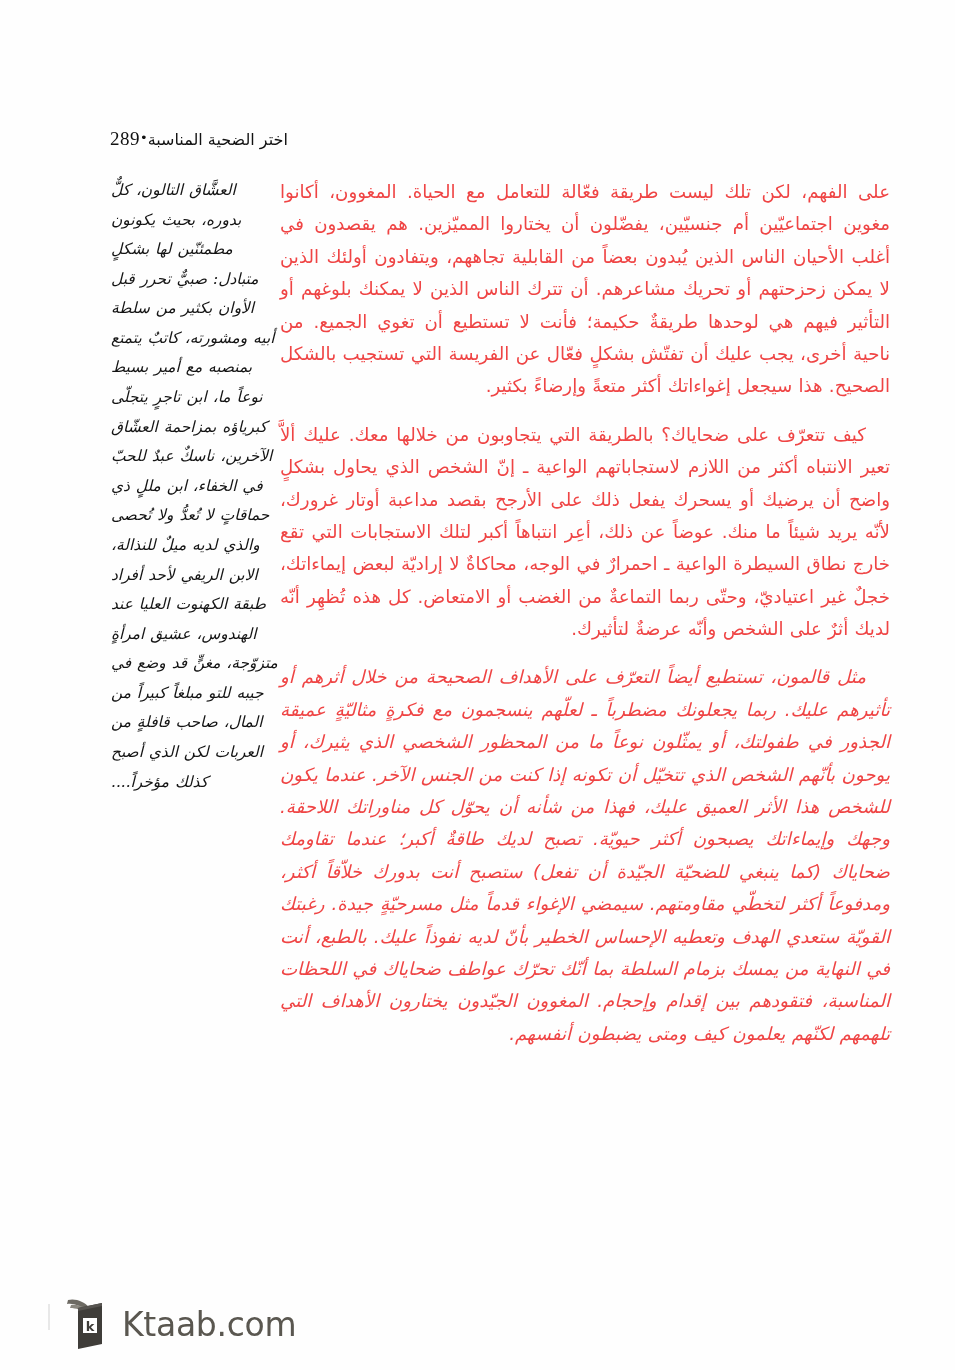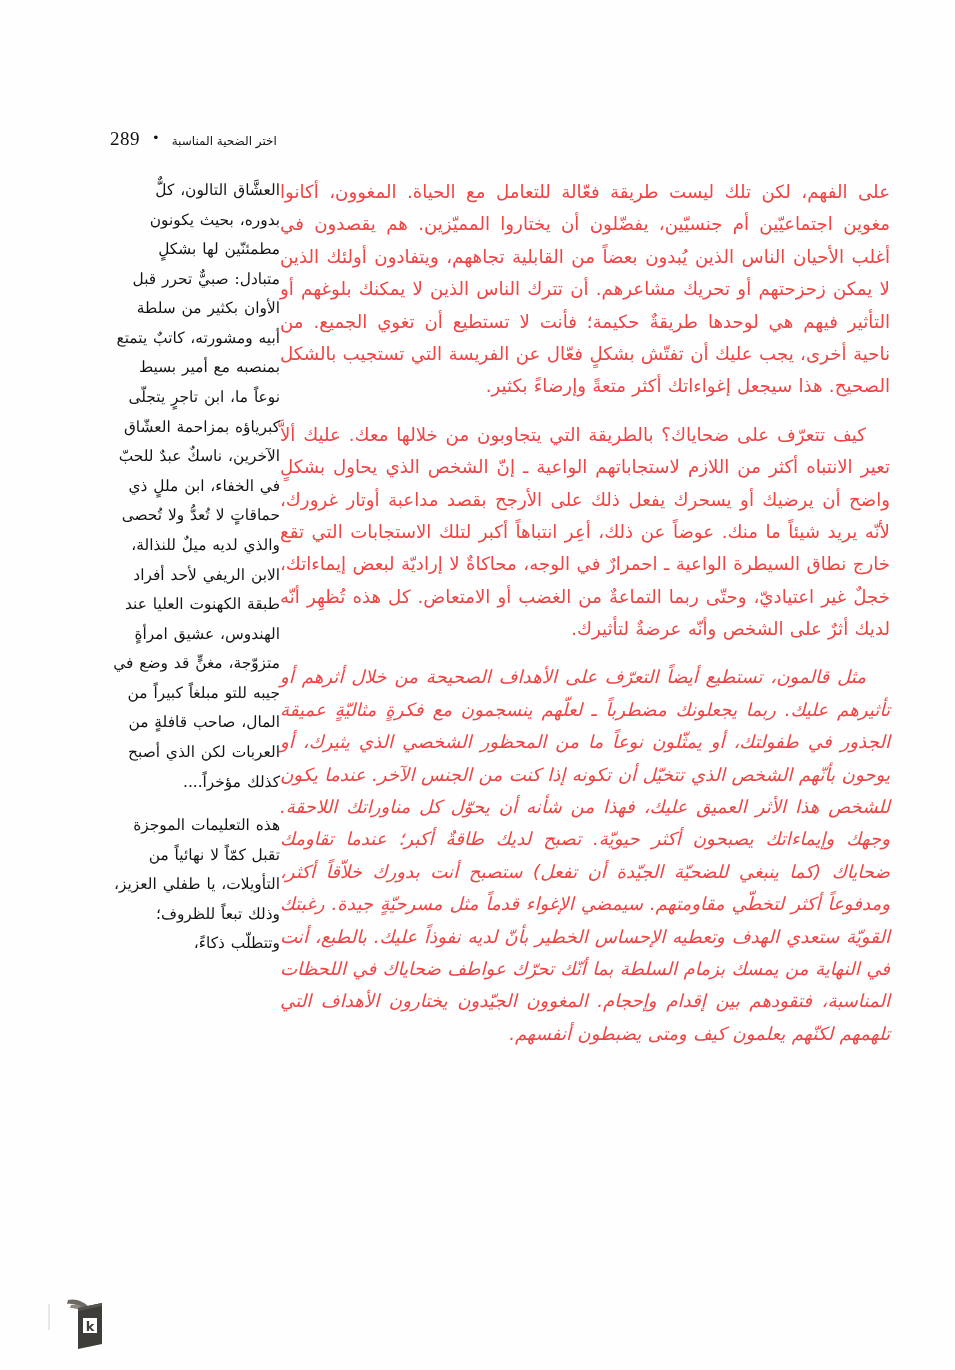--- a/index.html
+++ b/index.html
@@ -26,39 +26,38 @@
   
   .running-head {
     position: absolute;
     top: 128px;
     left: 110px;
     width: 300px;
     height: 30px;
     display: flex;
     flex-direction: row;
     align-items: baseline;
-    gap: 12px;
     direction: ltr;
   }
   .folio {
     font-family: "Liberation Serif", "DejaVu Serif", serif;
     font-size: 19px;
     letter-spacing: 0.5px;
     color: #111;
   }
   .head-dot {
     font-size: 13px;
     line-height: 1;
     color: #111;
     transform: translateY(-3px);
   }
   .head-title {
     direction: rtl;
     font-family: "DejaVu Sans", "Liberation Sans", sans-serif;
-    font-size: 12px;
+    font-size: 16px;
     color: #111;
     white-space: nowrap;
   }
 
   
   .content {
     position: absolute;
     top: 176px;
     left: 90px;
     width: 800px;
@@ -94,24 +93,25 @@
   .margin-col {
     width: 175px;
     flex: 0 0 175px;
     padding-left: 6px;
     box-sizing: border-box;
     direction: rtl;
   }
   .margin-note {
     margin: 0;
     font-family: "DejaVu Serif", "Liberation Serif", serif;
+    font-style: italic;
     font-size: 15.4px;
     line-height: 1.92;
     color: #131313;
-    text-align: right;
+    text-align: left;
     word-spacing: 1px;
   }
   .margin-note .blk { display: block; }
   .margin-note .blk + .blk { margin-top: 14px; }
 
   
   .watermark {
     position: absolute;
     left: 62px;
     bottom: 18px;
@@ -158,34 +158,34 @@
 
     <div class="main-col">
       <p class="para">على الفهم، لكن تلك ليست طريقة فعّالة للتعامل مع الحياة. المغوون، أكانوا مغوين اجتماعيّين أم جنسيّين، يفضّلون أن يختاروا المميّزين. هم يقصدون في أغلب الأحيان الناس الذين يُبدون بعضاً من القابلية تجاههم، ويتفادون أولئك الذين لا يمكن زحزحتهم أو تحريك مشاعرهم. أن تترك الناس الذين لا يمكنك بلوغهم أو التأثير فيهم هي لوحدها طريقةٌ حكيمة؛ فأنت لا تستطيع أن تغوي الجميع. من ناحية أخرى، يجب عليك أن تفتّش بشكلٍ فعّال عن الفريسة التي تستجيب بالشكل الصحيح. هذا سيجعل إغواءاتك أكثر متعةً وإرضاءً بكثير.</p>
       <p class="para">كيف تتعرّف على ضحاياك؟ بالطريقة التي يتجاوبون من خلالها معك. عليك ألاَّ تعير الانتباه أكثر من اللازم لاستجاباتهم الواعية ـ إنّ الشخص الذي يحاول بشكلٍ واضح أن يرضيك أو يسحرك يفعل ذلك على الأرجح بقصد مداعبة أوتار غرورك، لأنّه يريد شيئاً ما منك. عوضاً عن ذلك، أعِر انتباهاً أكبر لتلك الاستجابات التي تقع خارج نطاق السيطرة الواعية ـ احمرارٌ في الوجه، محاكاةٌ لا إراديّة لبعض إيماءاتك، خجلٌ غير اعتياديّ، وحتّى ربما التماعةٌ من الغضب أو الامتعاض. كل هذه تُظهِر أنّه لديك أثرٌ على الشخص وأنّه عرضةٌ لتأثيرك.</p>
       <p class="para last">مثل قالمون، تستطيع أيضاً التعرّف على الأهداف الصحيحة من خلال أثرهم أو تأثيرهم عليك. ربما يجعلونك مضطرباً ـ لعلّهم ينسجمون مع فكرةٍ مثاليّةٍ عميقة الجذور في طفولتك، أو يمثّلون نوعاً ما من المحظور الشخصي الذي يثيرك، أو يوحون بأنّهم الشخص الذي تتخيّل أن تكونه إذا كنت من الجنس الآخر. عندما يكون للشخص هذا الأثر العميق عليك، فهذا من شأنه أن يحوّل كل مناوراتك اللاحقة. وجهك وإيماءاتك يصبحون أكثر حيويّة. تصبح لديك طاقةٌ أكبر؛ عندما تقاومك ضحاياك (كما ينبغي للضحيّة الجيّدة أن تفعل) ستصبح أنت بدورك خلاّقاً أكثر، ومدفوعاً أكثر لتخطّي مقاومتهم. سيمضي الإغواء قدماً مثل مسرحيّةٍ جيدة. رغبتك القويّة ستعدي الهدف وتعطيه الإحساس الخطير بأنّ لديه نفوذاً عليك. بالطبع، أنت في النهاية من يمسك بزمام السلطة بما أنّك تحرّك عواطف ضحاياك في اللحظات المناسبة، فتقودهم بين إقدام وإحجام. المغوون الجيّدون يختارون الأهداف التي تلهمهم لكنّهم يعلمون كيف ومتى يضبطون أنفسهم.</p>
     </div>
 
     <div class="margin-col">
       <div class="margin-note">
         <span class="blk">العشَّاق التالون، كلٌّ بدوره، بحيث يكونون مطمئنّين لها بشكلٍ متبادل: صبيٌّ تحرر قبل الأوان بكثير من سلطة أبيه ومشورته، كاتبٌ يتمتع بمنصبه مع أمير بسيط نوعاً ما، ابن تاجرٍ يتجلّى كبرياؤه بمزاحمة العشّاق الآخرين، ناسكٌ عبدٌ للحبّ في الخفاء، ابن مللٍ ذي حماقاتٍ لا تُعدُّ ولا تُحصى والذي لديه ميلٌ للنذالة، الابن الريفي لأحد أفراد طبقة الكهنوت العليا عند الهندوس، عشيق امرأةٍ متزوّجة، مغنٍّ قد وضع في جيبه للتو مبلغاً كبيراً من المال، صاحب قافلةٍ من العربات لكن الذي أصبح كذلك مؤخراً....</span>
-        <span class="blk">هذه التعليمات الموجزة تقبل كمّاً لا نهائياً من التأويلات، يا طفلي العزيز، وذلك تبعاً للظروف؛ وتتطلّب ذكاءً،</span>
       </div>
     </div>
 
   </div>
 
   <div class="edge-mark"></div>
 
   <div class="watermark">
     <span class="wm-book">
       <svg width="46" height="56" viewBox="0 0 46 56" aria-hidden="true">
         <path d="M6 4 C14 2 22 6 27 11 L24 15 C19 10 12 7 5 8 Z" fill="#6d6a63"></path>
         <path d="M9 9 C16 8 22 11 26 15 L24 18 C20 14 14 12 8 12 Z" fill="#8a877f"></path>
         <path d="M16 12 L40 7 L40 48 L16 53 Z" fill="#3f3d39"></path>
         <path d="M16 12 L40 7 L40 10 L16 15 Z" fill="#575450"></path>
         <rect x="21" y="22" width="14" height="15" fill="#ffffff"></rect>
         <text x="28" y="34.5" font-family="'DejaVu Sans','Liberation Sans',sans-serif" font-size="13" font-weight="bold" fill="#3f3d39" text-anchor="middle">k</text>
       </svg>
     </span>
+    <span class="wm-text">Ktaab.com</span>
   </div>
 
 </div>
 
 </body></html>

